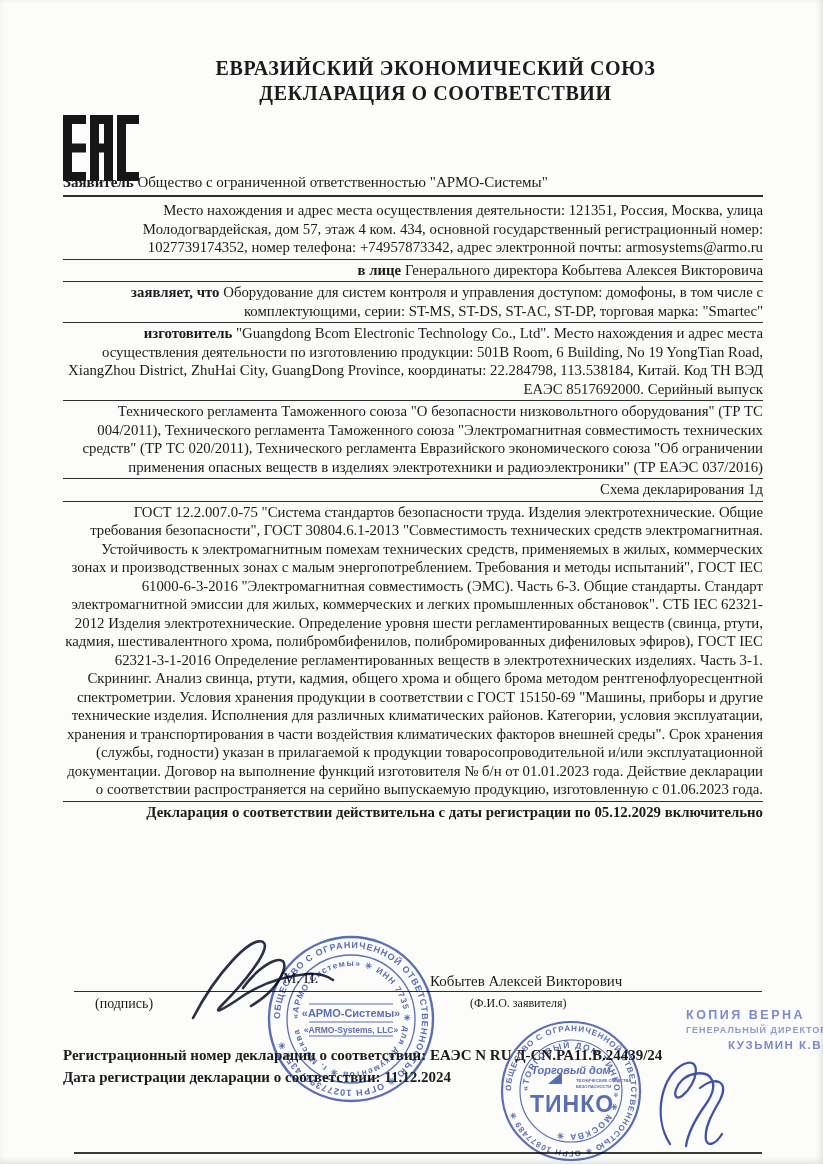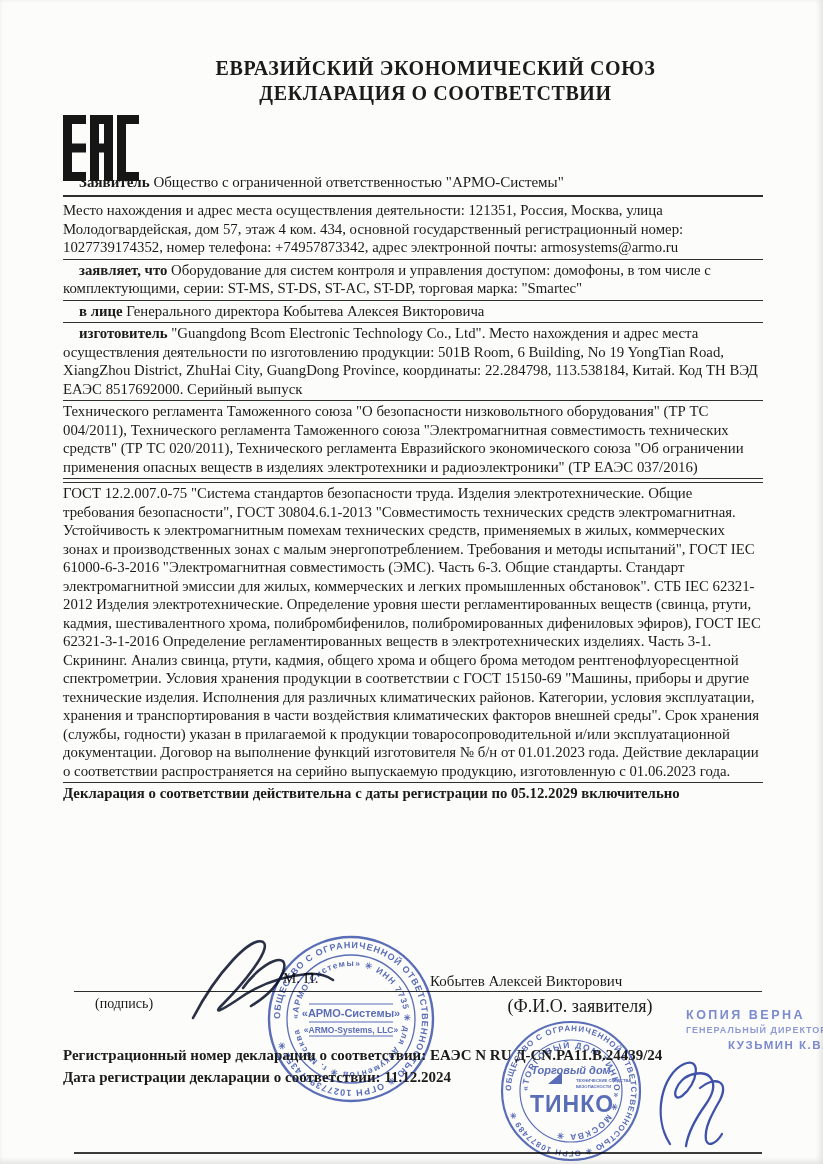--- a/index.html
+++ b/index.html
@@ -17,33 +17,33 @@
   }
   .eac-logo { position:absolute; left:63px; top:115px; }
   .applicant-row {
     position:absolute; left:63px; top:174px; width:700px;
     font-size:15px; padding-bottom:4px; border-bottom:2px solid #2d2d2d;
   }
   .flow {
     position:absolute; left:63px; top:200px; width:700px;
     font-size:14.8px; line-height:18.5px;
   }
-  .flow section { border-bottom:1.8px solid #2e2e2e; padding:1px 0 2px 0; }
+  .flow section { border-bottom:1.8px solid #2e2e2e; padding:1px 0 2px 0;text-align:right; }
   .flow section.no-border { border-bottom:none; }
   .flow p { margin:0; }
   .flow .heading { font-weight:bold; }
-  b { font-weight:bold;margin-left:16px; }
+  b { font-weight:bold; }
   .bold-line { font-weight:bold; }
 
   
   .fio-name { position:absolute; left:430px; top:973px; width:330px; font-size:15px; }
   .sig-line { position:absolute; left:74px; top:991px; width:688px; border-top:1.7px solid #2d2d2d; }
   .sig-caption { position:absolute; left:95px; top:996px; font-size:14px; }
   .mp-mark { position:absolute; left:283px; top:970px; font-size:15px; }
-  .fio-caption { position:absolute; left:470px; top:996px; width:220px; text-align:center; font-size:18px; }
+  .fio-caption { position:absolute; left:470px; top:996px; width:220px; text-align:left; font-size:12px; }
 
   .reg-line1 { position:absolute; left:63px; top:1032px; width:760px; font-size:15px; font-weight:bold; z-index:5; }
   .reg-line2 { position:absolute; left:63px; top:1054px; width:700px; font-size:15px; font-weight:bold; z-index:5; }
   .bottom-rule { position:absolute; left:74px; top:1152px; width:688px; height:2.4px; background:#3a3a3a; }
 
   .stamp { position:absolute; mix-blend-mode:multiply; opacity:.92; }
   .stamp text { font-family:"Liberation Sans", sans-serif; font-weight:bold; }
 
   .copy-stamp {
     position:absolute; left:686px; top:1008px; width:140px; z-index:1;
@@ -86,35 +86,36 @@
   <div class="applicant-row">
     <b>Заявитель</b>
     <span>Общество с ограниченной ответственностью "АРМО-Системы"</span>
   </div>
 
   <div class="flow">
     <section>
       <p><span>Место нахождения и адрес места осуществления деятельности: 121351, Россия, Москва, улица Молодогвардейская, дом 57, этаж 4 ком. 434, основной государственный регистрационный номер: 1027739174352, номер телефона: +74957873342, адрес электронной почты: armosystems@armo.ru</span></p>
     </section>
     <section>
+      <p><b>в лице</b>
+      <span>Генерального директора Кобытева Алексея Викторовича</span></p>
+    </section>
+    <section>
       <p><b>заявляет, что</b>
       <span>Оборудование для систем контроля и управления доступом: домофоны, в том числе с комплектующими, серии: ST-MS, ST-DS, ST-AC, ST-DP, торговая марка: "Smartec"</span></p>
     </section>
     <section>
-      <p><b>в лице</b>
-      <span>Генерального директора Кобытева Алексея Викторовича</span></p>
-    </section>
-    <section>
       <p><b>изготовитель</b>
       <span>"Guangdong Bcom Electronic Technology Co., Ltd". Место нахождения и адрес места осуществления деятельности по изготовлению продукции: 501B Room, 6 Building, No 19 YongTian Road, XiangZhou District, ZhuHai City, GuangDong Province, координаты: 22.284798, 113.538184, Китай. Код ТН ВЭД ЕАЭС 8517692000. Серийный выпуск</span></p>
     </section>
     <section>
       <p><span>Технического регламента Таможенного союза "О безопасности низковольтного оборудования" (ТР ТС 004/2011), Технического регламента Таможенного союза "Электромагнитная совместимость технических средств" (ТР ТС 020/2011), Технического регламента Евразийского экономического союза "Об ограничении применения опасных веществ в изделиях электротехники и радиоэлектроники" (ТР ЕАЭС 037/2016)</span></p>
     </section>
     <section>
+      <p><span>Схема декларирования 1д</span></p>
     </section>
     <section>
       <p><span>ГОСТ 12.2.007.0-75 "Система стандартов безопасности труда. Изделия электротехнические. Общие требования безопасности", ГОСТ 30804.6.1-2013 "Совместимость технических средств электромагнитная. Устойчивость к электромагнитным помехам технических средств, применяемых в жилых, коммерческих зонах и производственных зонах с малым энергопотреблением. Требования и методы испытаний", ГОСТ IEC 61000-6-3-2016 "Электромагнитная совместимость (ЭМС). Часть 6-3. Общие стандарты. Стандарт электромагнитной эмиссии для жилых, коммерческих и легких промышленных обстановок". СТБ IEC 62321-2012 Изделия электротехнические. Определение уровня шести регламентированных веществ (свинца, ртути, кадмия, шестивалентного хрома, полибромбифенилов, полибромированных дифениловых эфиров), ГОСТ IEC 62321-3-1-2016 Определение регламентированных веществ в электротехнических изделиях. Часть 3-1. Скрининг. Анализ свинца, ртути, кадмия, общего хрома и общего брома методом рентгенофлуоресцентной спектрометрии. Условия хранения продукции в соответствии с ГОСТ 15150-69 "Машины, приборы и другие технические изделия. Исполнения для различных климатических районов. Категории, условия эксплуатации, хранения и транспортирования в части воздействия климатических факторов внешней среды". Срок хранения (службы, годности) указан в прилагаемой к продукции товаросопроводительной и/или эксплуатационной документации. Договор на выполнение функций изготовителя № б/н от 01.01.2023 года. Действие декларации о соответствии распространяется на серийно выпускаемую продукцию, изготовленную с 01.06.2023 года.</span></p>
     </section>
     <section class="no-border">
       <p class="bold-line">Декларация о соответствии действительна с даты регистрации по 05.12.2029 включительно</p>
     </section>
   </div>
 
   <div class="fio-name">Кобытев Алексей Викторович</div>

